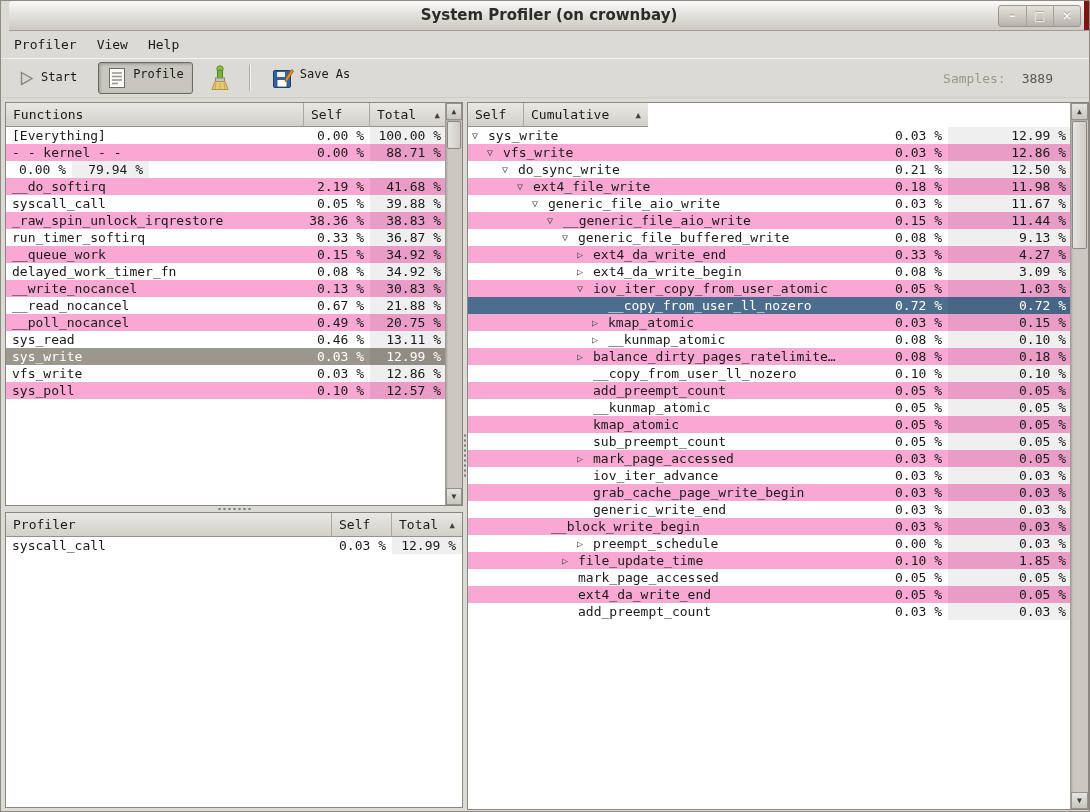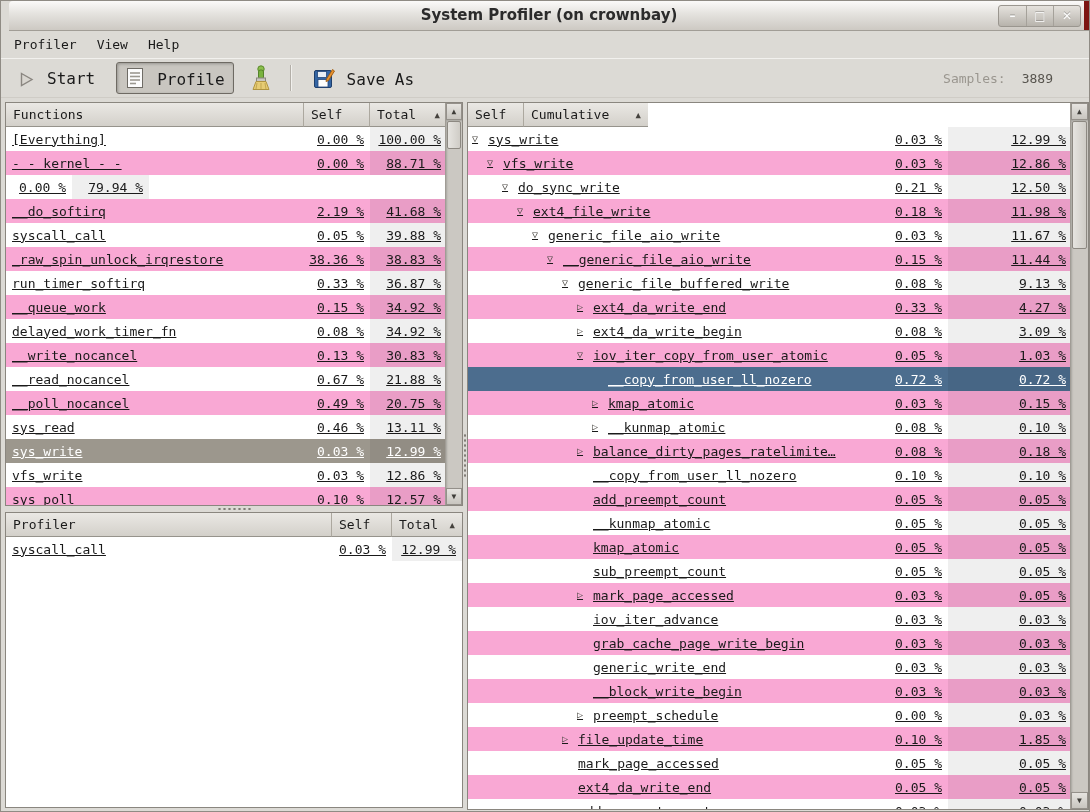--- a/index.html
+++ b/index.html
@@ -15,21 +15,21 @@
   .win-btn { width:27px; height:100%; display:flex; align-items:center; justify-content:center; color:#fcfcfc; font-family:"DejaVu Sans","Liberation Sans",sans-serif; font-weight:bold; font-size:12px; border-left:1px solid #a5a19a; text-shadow:0 -1px 0 rgba(0,0,0,0.25); }
   .win-btn:first-child { border-left:none; }
   .red-edge { position:absolute; right:0; top:0; width:5px; height:29px; }
 
   
   .menubar { height:27px; display:flex; align-items:center; padding-left:3px; background:#dcdad5; }
   .menu-item { padding:4px 10px; }
 
   
   .toolbar { height:40px; display:flex; align-items:center; padding:0 8px; background:#dcdad5; border-top:1px solid #f2f1ee; border-bottom:1px solid #cfccc6; }
-  .tb-btn { display:flex; align-items:flex-end; gap:12px; padding:4px 8px; border:1px solid transparent; border-radius:3px; font-size:16px; }
+  .tb-btn { display:flex; align-items:flex-start; gap:6px; padding:4px 8px; border:1px solid transparent; border-radius:3px; font-size:12px; }
   .tb-btn.pressed { background:#c9c6c0; border:1px solid #6e6a63; box-shadow:inset 1px 1px 3px rgba(0,0,0,0.25); margin-left:12px; }
   .tb-sep { width:0; height:26px; border-left:1px solid #b3afa8; border-right:1px solid #f1f0ed; margin:0 12px 0 8px; }
   .tb-spacer { flex:1; }
   .samples { display:flex; gap:16px; margin-right:28px; align-items:center; }
   .samples-label { color:#9a968f; }
   .samples-value { color:#57544e; }
 
   
   .main { position:relative; height:713px; background:#dcdad5; }
   .pane { position:absolute; border:1px solid #8a867f; background:#fff; display:flex; }
@@ -42,21 +42,21 @@
   .hsplitter { position:absolute; left:4px; top:408px; width:458px; height:6px; display:flex; align-items:center; justify-content:center; }
   .grip-v { width:4px; height:46px; background-image:radial-gradient(circle,#807c75 1px,transparent 1.3px); background-size:4px 5px; }
   .grip-h { width:34px; height:4px; background-image:radial-gradient(circle,#807c75 1px,transparent 1.3px); background-size:5px 4px; }
 
   
   .thead { display:flex; flex:none; height:24px; }
   .th { display:flex; align-items:center; padding:0 7px; background:linear-gradient(180deg,#eae8e4,#d3d0ca); border-right:1px solid #aca89f; border-bottom:1px solid #96938c; white-space:nowrap; overflow:hidden; }
   .th:last-child { border-right:none; }
   .sort-arrow { margin-left:auto; font-size:9px; color:#45423d; padding-left:6px; }
   .tbody { flex:1; overflow:hidden; background:#fff; }
-  .trow { display:flex; height:24px; align-items:flex-end; background:#fff;text-decoration:underline; }
+  .trow { display:flex; height:17px; align-items:flex-end; background:#fff; }
   .trow.stripe { background:#f9a8d4; }
   .trow.sel-focus { background:#4c6d8e; color:#fff; }
   .trow.sel-nofocus { background:#9c978d; color:#fff; }
   .cell { height:100%; display:flex; align-items:center; white-space:nowrap; overflow:hidden; }
   .cell.name { padding-left:6px; }
   .cell.num { justify-content:flex-end; padding-right:6px; }
   .cell.sorted { box-shadow:inset 0 0 0 100px rgba(0,0,0,0.062); }
   .expander { display:inline-block; width:16px; flex:none; font-size:10px; color:#4a4742; line-height:1; }
 
   
@@ -520,21 +520,21 @@
             </div>
             <div class="trow">
               <div class="cell name col-name" style="padding-left: 109px;">
                 <span class="expander"></span>
                 <span>generic_write_end</span>
               </div>
               <div class="cell num col-self">0.03 %</div>
               <div class="cell num sorted col-total">0.03 %</div>
             </div>
             <div class="trow stripe">
-              <div class="cell name col-name" style="padding-left: 109px;">
+              <div class="cell name col-name" style="padding-left: 67px;">
                 <span class="expander"></span>
                 <span>__block_write_begin</span>
               </div>
               <div class="cell num col-self">0.03 %</div>
               <div class="cell num sorted col-total">0.03 %</div>
             </div>
             <div class="trow">
               <div class="cell name col-name" style="padding-left: 109px;">
                 <span class="expander">▷</span>
                 <span>preempt_schedule</span>

